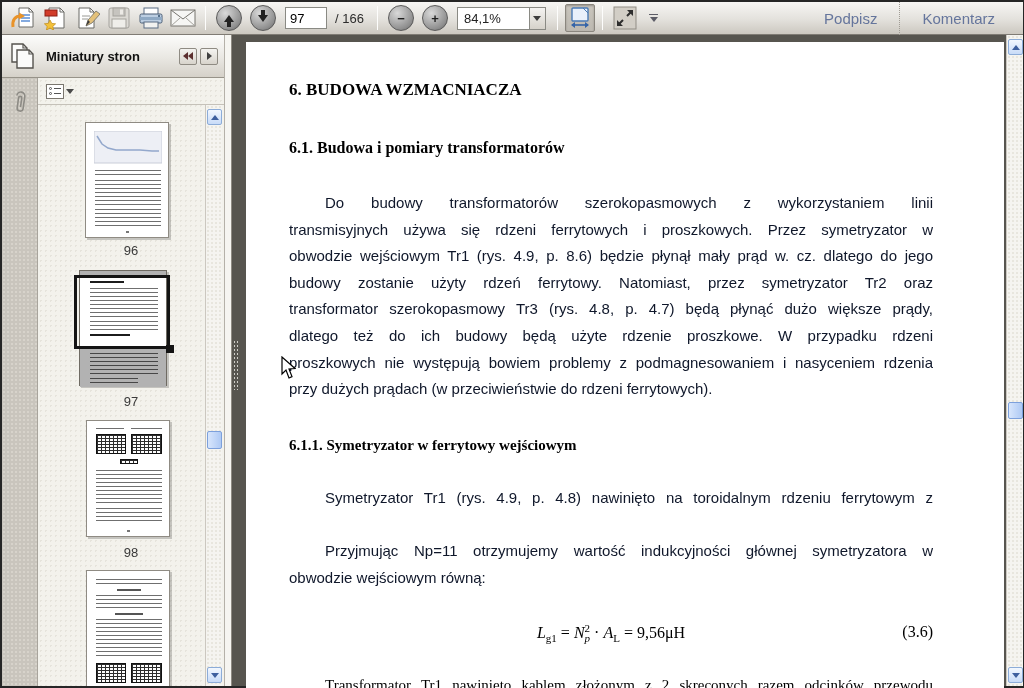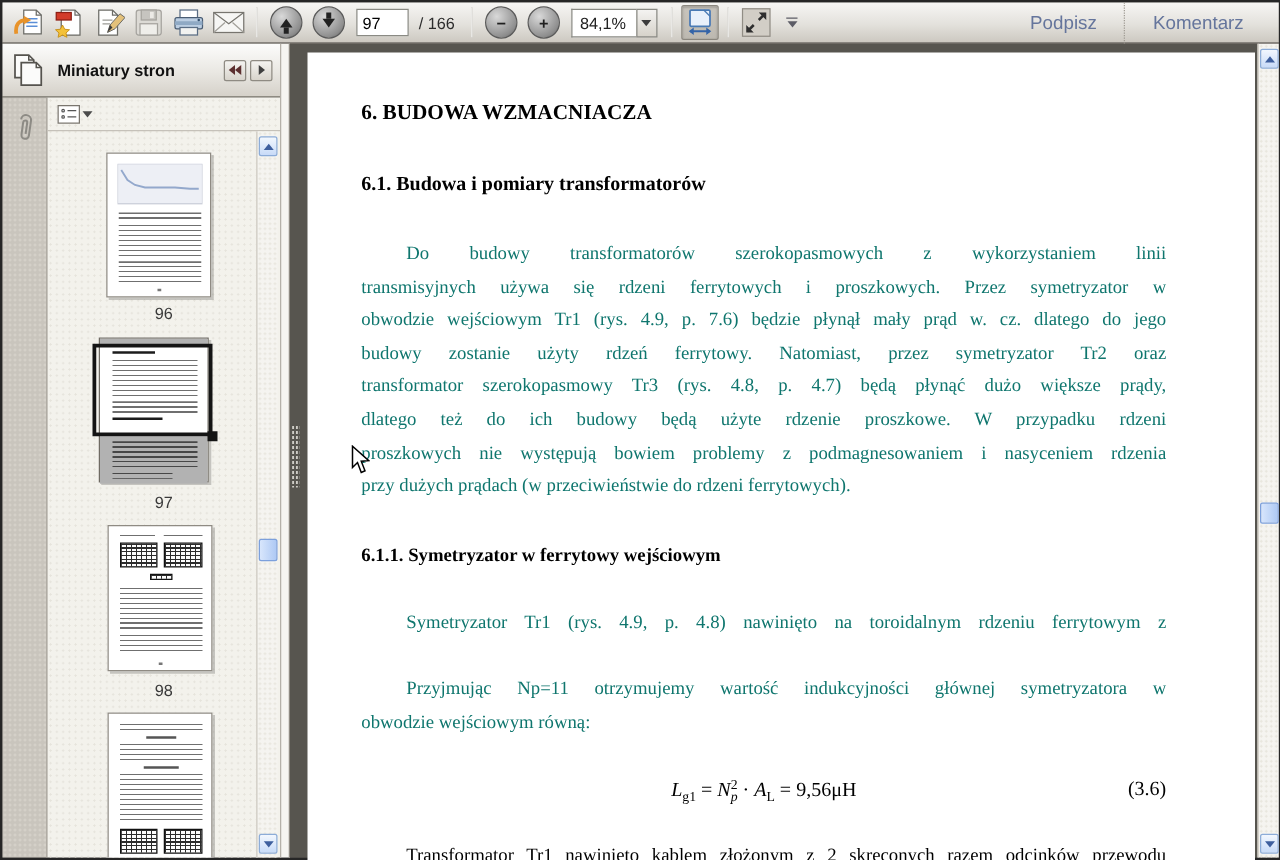--- a/index.html
+++ b/index.html
@@ -18,21 +18,21 @@
     background:radial-gradient(circle at 35% 30%, #d9d9d9, #8f8f8f 70%, #5f5f5f);
     border:1px solid #5a5a5a; display:flex; align-items:center; justify-content:center; margin:0 3px; }
   .circlebtn .glyph { font-size:13px; font-weight:bold; color:#1f1f1f; line-height:1; }
   .arr-up { width:0; height:0; border-left:5px solid transparent; border-right:5px solid transparent; border-bottom:7px solid #222; position:relative; }
   .arr-up:after { content:""; position:absolute; left:-2px; top:7px; width:4px; height:5px; background:#222; }
   .arr-dn { width:0; height:0; border-left:5px solid transparent; border-right:5px solid transparent; border-top:7px solid #222; position:relative; }
   .arr-dn:after { content:""; position:absolute; left:-2px; bottom:7px; width:4px; height:5px; background:#222; }
   .pagefield { width:42px; height:22px; border:1px solid #8a8a84; background:#fff; font:13px "Liberation Sans",sans-serif; padding:0 4px; margin:0 4px; }
   .pagetotal { font-size:13px; color:#2c2c2c; margin:0 6px 0 2px; }
   .zoombox { display:flex; align-items:center; height:23px; margin:0 4px; }
-  .zoomvalue { width:52px; height:23px; background:#fff; border:1px solid #8a8a84; border-right:none; font-size:13px; color:#222; display:flex; align-items:center; padding-left:6px; }
+  .zoomvalue { width:72px; height:23px; background:#fff; border:1px solid #8a8a84; border-right:none; font-size:13px; color:#222; display:flex; align-items:center; padding-left:6px; }
   .zoomdrop { width:17px; height:23px; border:1px solid #8a8a84; background:linear-gradient(#f4f3f1,#d6d2ca); display:flex; align-items:center; justify-content:center; }
   .tri-dn { width:0; height:0; border-left:4px solid transparent; border-right:4px solid transparent; border-top:5px solid #3c3c3c; }
   .overflowbtn { width:16px; height:14px; display:flex; flex-direction:column; align-items:center; justify-content:center; gap:2px; margin-left:4px; }
   .overflowbtn .bar { width:9px; height:1px; background:#5c5c66; }
   .rightbtns { margin-left:auto; display:flex; align-items:stretch; height:33px; }
   .txtbtn { font-size:15px; color:#65759c; display:flex; align-items:center; padding:0 22px; border-left:1px dotted #a09c94; }
   .txtbtn:first-child { border-left:none; }
 
   
   .main { position:absolute; left:0; top:33px; width:1021px; height:651px; display:flex; }
@@ -83,21 +83,21 @@
 
   
   .splitter { width:8px; background:#f6f5f1; border-left:1px solid #b5b1a9; border-right:1px solid #8e8a82; }
 
   
   .docarea { position:relative; flex:1; background:#57554f; min-width:0; }
   .drag-dots { position:absolute; left:1px; top:305px; width:7px; height:50px;
     background-image:radial-gradient(#cfcdc7 1px, transparent 1px); background-size:3px 4px; }
   .page { position:absolute; left:14px; top:7px; width:758px; height:646px; background:#fff; overflow:hidden; }
   .doc-h { position:absolute; left:43px; font-family:"Liberation Serif",serif; font-weight:bold; color:#000; }
-  .pcol { position:absolute; left:43px; width:644px; font-family:Liberation Serif, serif; font-size:15px; color:#0f766e; }
+  .pcol { position:absolute; left:43px; width:644px; font-family:Liberation Sans, sans-serif; font-size:15px; color:#0f172a; }
   .pline { height:26.6px; line-height:26.6px; text-align:justify; text-align-last:justify; overflow:hidden; }
   .pline.last { text-align-last:left; }
   .pline.ind { text-indent:36px; }
   .eqrow { position:absolute; left:43px; width:644px; top:578px; height:30px; font-family:"Liberation Serif",serif; font-size:16px; }
   .eqcenter { position:absolute; left:0; width:100%; text-align:center; top:3px; }
   .eqnum { position:absolute; right:0; top:3px; }
   .eqrow i { font-style:italic; }
   .eqrow sub { font-size:11px; }
   .supsub { display:inline-block; vertical-align:-4px; line-height:0; }
   .supsub span { display:block; font-size:11px; line-height:10px; font-style:italic; }
@@ -338,21 +338,21 @@
     <div class="docarea">
       <div class="drag-dots"></div>
 
       <div class="page">
         <div class="doc-h" style="top:38px; font-size:17px;">6. BUDOWA WZMACNIACZA</div>
         <div class="doc-h" style="top:97px; font-size:16px;">6.1. Budowa i pomiary transformatorów</div>
 
         <div class="pcol" style="top:148px">
           <div class="pline ind">Do budowy transformatorów szerokopasmowych z wykorzystaniem linii</div>
           <div class="pline">transmisyjnych używa się rdzeni ferrytowych i proszkowych. Przez symetryzator w</div>
-          <div class="pline">obwodzie wejściowym Tr1 (rys. 4.9, p. 7.6) będzie płynął mały prąd w. cz. dlatego do jego</div>
+          <div class="pline">obwodzie wejściowym Tr1 (rys. 4.9, p. 8.6) będzie płynął mały prąd w. cz. dlatego do jego</div>
           <div class="pline">budowy zostanie użyty rdzeń ferrytowy. Natomiast, przez symetryzator Tr2 oraz</div>
           <div class="pline">transformator szerokopasmowy Tr3 (rys. 4.8, p. 4.7) będą płynąć dużo większe prądy,</div>
           <div class="pline">dlatego też do ich budowy będą użyte rdzenie proszkowe. W przypadku rdzeni</div>
           <div class="pline">proszkowych nie występują bowiem problemy z podmagnesowaniem i nasyceniem rdzenia</div>
           <div class="pline last">przy dużych prądach (w przeciwieństwie do rdzeni ferrytowych).</div>
         </div>
 
         <div class="doc-h" style="top:395px; font-size:15px;">6.1.1. Symetryzator w ferrytowy wejściowym</div>
 
         <div class="pcol" style="top:443px">

